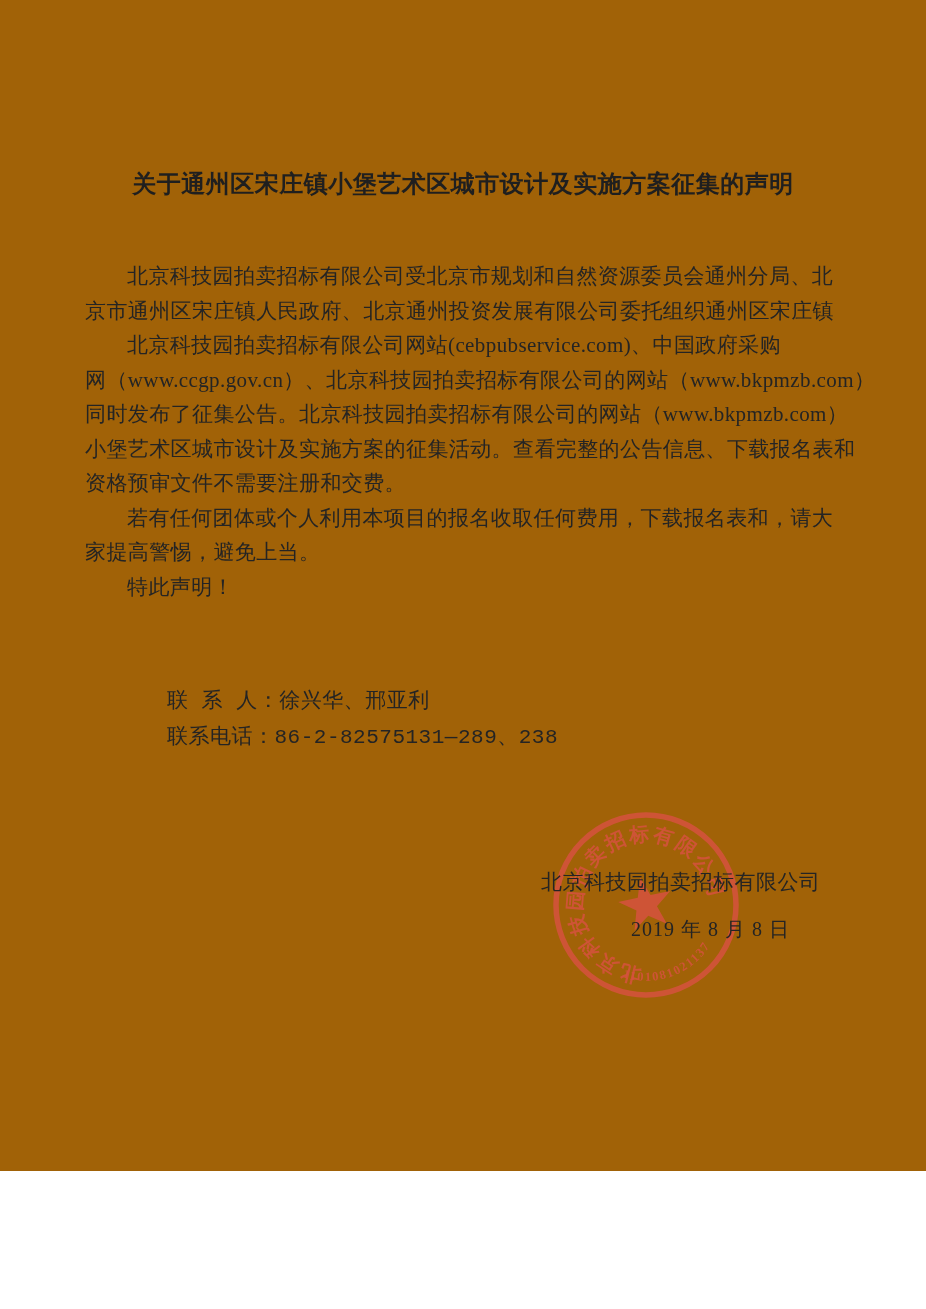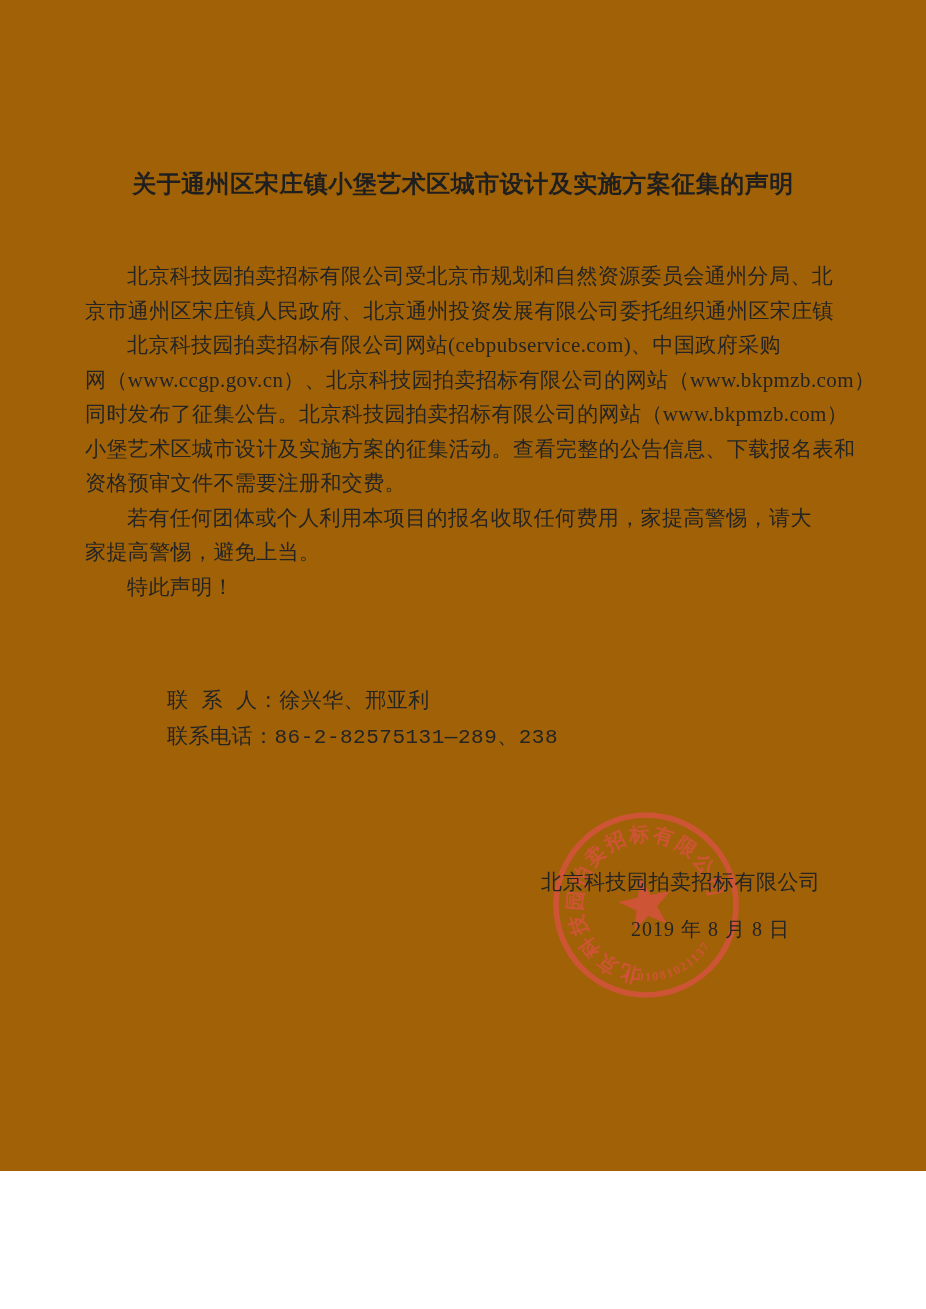--- a/index.html
+++ b/index.html
@@ -118,21 +118,21 @@
   <h1 class="doc-title">关于通州区宋庄镇小堡艺术区城市设计及实施方案征集的声明</h1>
 
   <div class="body-text">
     <p class="indent">北京科技园拍卖招标有限公司受北京市规划和自然资源委员会通州分局、北</p>
     <p>京市通州区宋庄镇人民政府、北京通州投资发展有限公司委托组织通州区宋庄镇</p>
     <p class="indent">北京科技园拍卖招标有限公司网站(cebpubservice.com)、中国政府采购</p>
     <p>网（www.ccgp.gov.cn）、北京科技园拍卖招标有限公司的网站（www.bkpmzb.com）</p>
     <p>同时发布了征集公告。北京科技园拍卖招标有限公司的网站（www.bkpmzb.com）</p>
     <p>小堡艺术区城市设计及实施方案的征集活动。查看完整的公告信息、下载报名表和</p>
     <p>资格预审文件不需要注册和交费。</p>
-    <p class="indent">若有任何团体或个人利用本项目的报名收取任何费用，家提高警惕，请大</p>
+    <p class="indent">若有任何团体或个人利用本项目的报名收取任何费用，下载报名表和，请大</p>
     <p>家提高警惕，避免上当。</p>
     <p class="indent">特此声明！</p>
   </div>
 
   <div class="contact-block">
     <p>联 系 人：徐兴华、邢亚利</p>
     <p>联系电话：86-2-82575131—289、238</p>
   </div>
 
   <svg class="stamp" viewBox="-105 -105 210 210" xmlns="http://www.w3.org/2000/svg">

